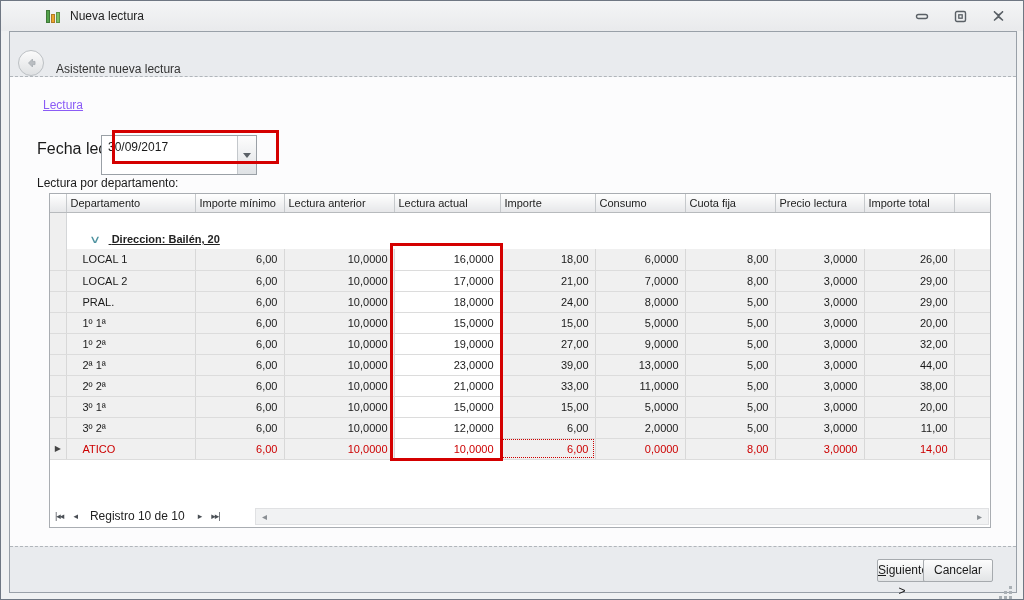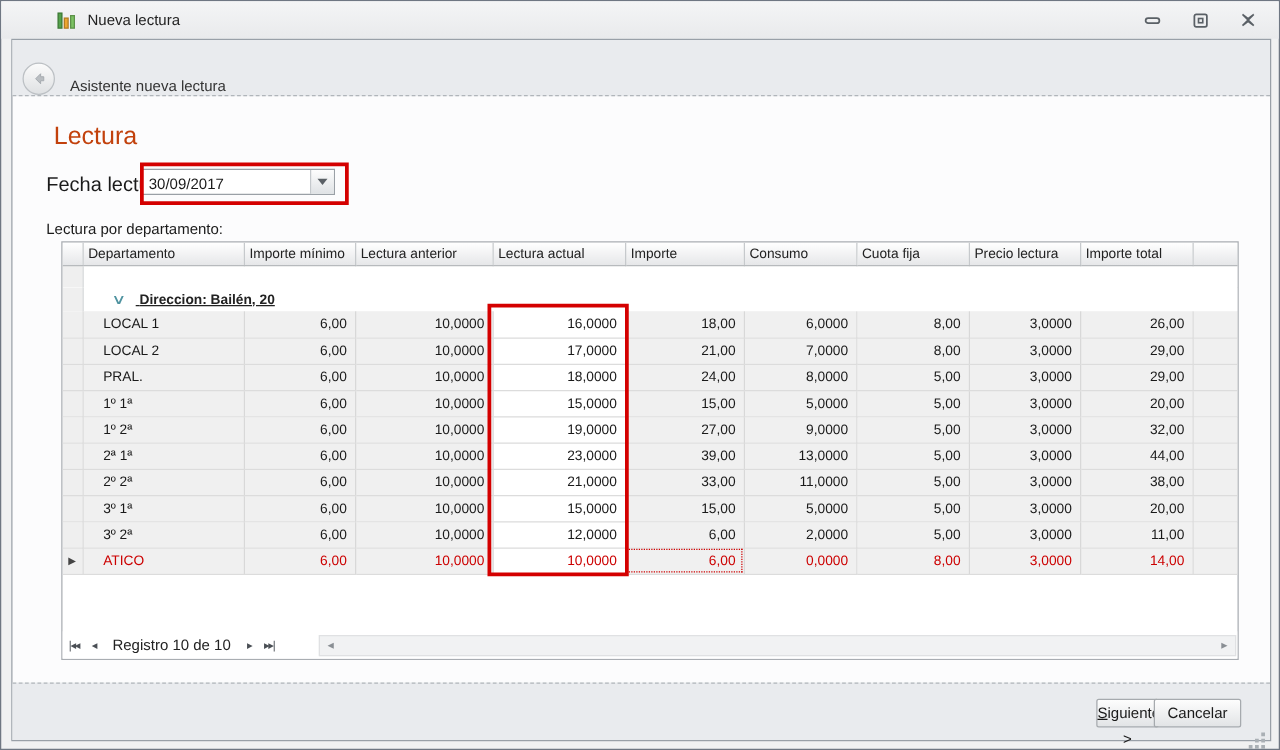--- a/index.html
+++ b/index.html
@@ -21,23 +21,23 @@
   .win-btn svg { display:block; }
 
   
   .panel { position:absolute; left:8px; top:30px; width:1008px; height:562px; border:1px solid #99a0a8; background:#fcfcfd; }
   .band-top { position:absolute; left:0; top:0; width:100%; height:45px; background:#e9ebee; border-bottom:1px dashed #b0b5ba; display:flex; align-items:flex-end; }
   .back-btn { width:26px; height:26px; margin-left:8px; border-radius:50%; background:linear-gradient(#fbfbfb,#dfe1e3); border:1px solid #bcc0c4; display:flex; align-items:center; justify-content:center; }
   .band-title { margin-left:12px; font-size:12px; color:#333; }
   .band-bottom { position:absolute; left:0; bottom:0; width:100%; height:46px; background:#e9ebee; border-top:1px dashed #b0b5ba; }
 
   
-  .page-heading { position:absolute; left:42px; top:97px; font-size:20px; color:#c2410c; }
+  .page-heading { position:absolute; left:42px; top:97px; font-size:12px; color:#8b5cf6;text-decoration:underline; }
   .fecha-label { position:absolute; left:36px; top:139px; font-size:16px; }
-  .date-editor { position:absolute; left:111px; top:134px; width:156px; height:21px; background:#fff; border:1px solid #9aa0a6; display:flex; }
+  .date-editor { position:absolute; left:100px; top:134px; width:156px; height:40px; background:#fff; border:1px solid #9aa0a6; display:flex; }
   .date-editor .val { flex:1; padding:4px 0 0 6px; font-size:12px; }
   .date-drop { width:19px; height:100%; border-left:1px solid #c4c8cc; background:linear-gradient(#fdfdfd,#dfe2e5); display:flex; align-items:center; justify-content:center; }
   .caret-down { width:0; height:0; border-left:4px solid transparent; border-right:4px solid transparent; border-top:5px solid #5a6066; }
   .table-label { position:absolute; left:36px; top:175px; font-size:12px; }
 
   
   .grid { position:absolute; left:48px; top:192px; width:942px; height:335px; border:1px solid #a9adb2; background:#fff; overflow:hidden; }
   table { border-collapse:collapse; table-layout:fixed; width:940px; font-size:11px; }
   th, td { overflow:hidden; white-space:nowrap; }
   thead th { height:18px; background:linear-gradient(#ffffff,#e6e7e9); border-right:1px solid #c6c9cc; border-bottom:1px solid #b7babd; font-weight:normal; text-align:left; padding:0 4px; color:#222; }

